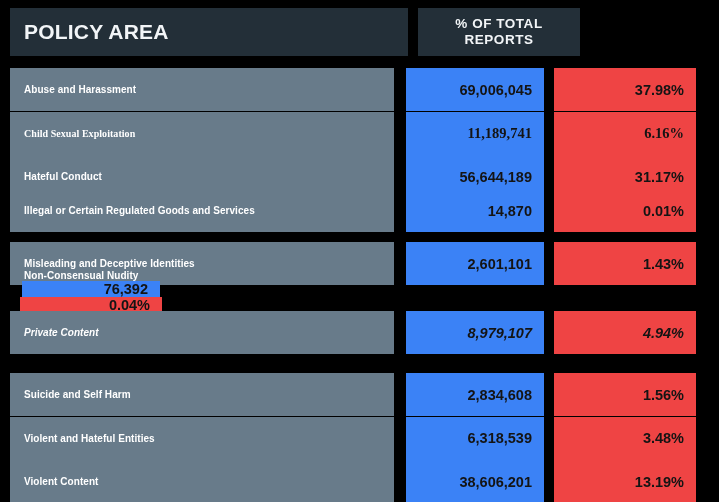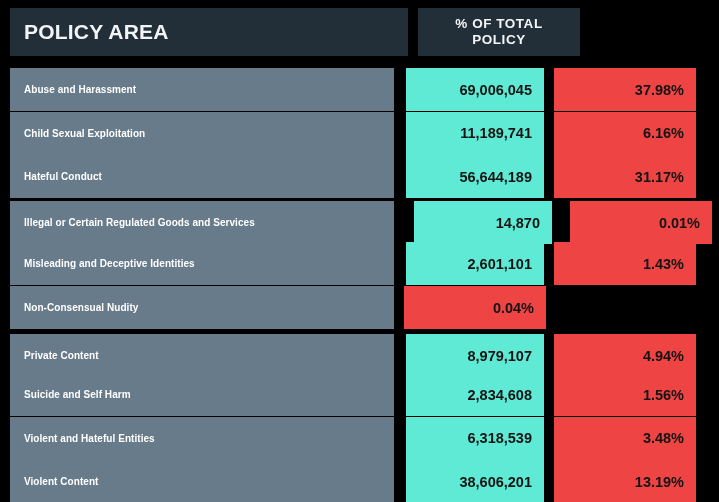--- a/index.html
+++ b/index.html
@@ -84,21 +84,21 @@
     align-items: center;
     padding-left: 14px;
     font-size: 10px;
     font-weight: bold;
     letter-spacing: 0.005em;
   }
   .num-cell {
     width: 138px;
     margin-left: 12px;
     box-sizing: border-box;
-    background: #5eead4;
+    background: #3b82f6;
     color: #141414;
     display: flex;
     align-items: center;
     justify-content: flex-end;
     padding-right: 12px;
     font-size: 14.5px;
     font-weight: bold;
   }
   .pct-cell {
     width: 142px;
@@ -117,56 +117,57 @@
 </head>
 <body>
 
 <div class="table-wrap">
 
   <div class="row header-row">
     <div class="hdr-cell hdr-policy">POLICY AREA</div>
     <div class="hdr-cell hdr-pct">
       <span>
         <span class="hdr-pct-inner">% OF TOTAL</span>
-        <span class="hdr-pct-inner">POLICY</span>
+        <span class="hdr-pct-inner">REPORTS</span>
       </span>
     </div>
   </div>
 
   <div id="rows-host">
       <div class="row" style="top: 62px;">
         <div class="policy-cell">Abuse and Harassment</div>
         <div class="num-cell">69,006,045</div>
         <div class="pct-cell">37.98%</div>
       </div>
-      <div class="row" style="top: 105.6px;">
+      <div class="row" style="top: 105.6px; font-family: Liberation Serif, serif;">
         <div class="policy-cell">Child Sexual Exploitation</div>
         <div class="num-cell">11,189,741</div>
         <div class="pct-cell">6.16%</div>
       </div>
       <div class="row" style="top: 149.2px;">
         <div class="policy-cell">Hateful Conduct</div>
         <div class="num-cell">56,644,189</div>
         <div class="pct-cell">31.17%</div>
       </div>
-      <div class="row" style="top: 195px; gap: 8px;">
+      <div class="row" style="top: 183px;">
         <div class="policy-cell">Illegal or Certain Regulated Goods and Services</div>
         <div class="num-cell">14,870</div>
         <div class="pct-cell">0.01%</div>
       </div>
       <div class="row" style="top: 236.4px;">
         <div class="policy-cell">Misleading and Deceptive Identities</div>
         <div class="num-cell">2,601,101</div>
         <div class="pct-cell">1.43%</div>
       </div>
-      <div class="row" style="top: 280px;">
+      <div class="row" style="top: 264px; flex-direction: column;">
         <div class="policy-cell">Non-Consensual Nudity</div>
+        <div class="num-cell">76,392</div>
         <div class="pct-cell">0.04%</div>
       </div>
-      <div class="row" style="top: 328px;">
+      <div class="row" style="top: 305px; font-style: italic;">
         <div class="policy-cell">Private Content</div>
         <div class="num-cell">8,979,107</div>
         <div class="pct-cell">4.94%</div>
       </div>
       <div class="row" style="top: 367.2px;">
         <div class="policy-cell">Suicide and Self Harm</div>
         <div class="num-cell">2,834,608</div>
         <div class="pct-cell">1.56%</div>
       </div>
       <div class="row" style="top: 410.8px;">

